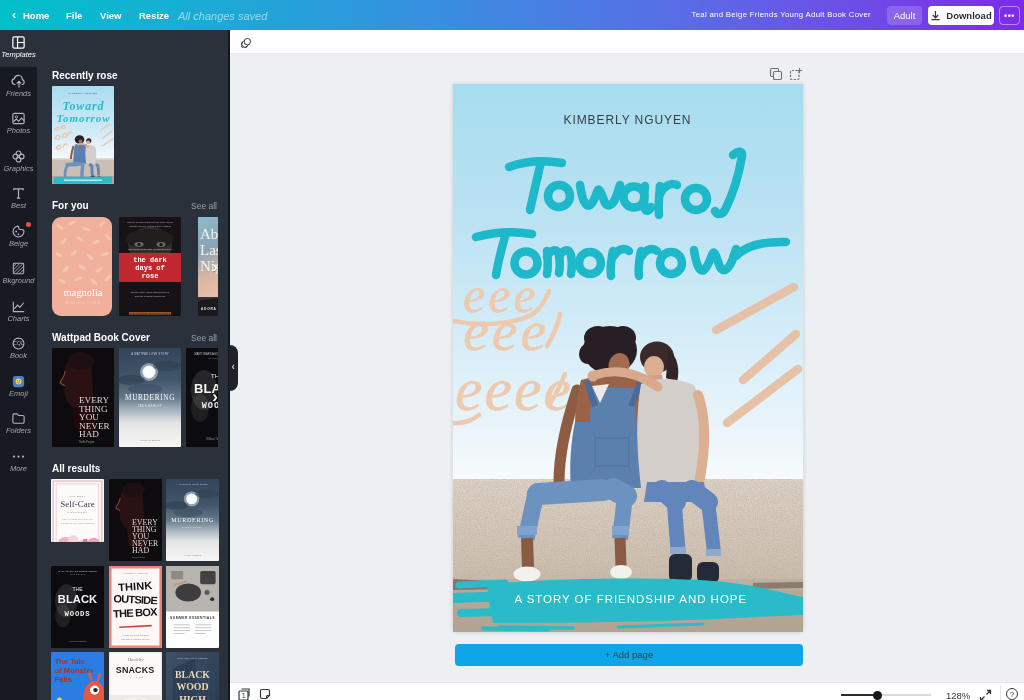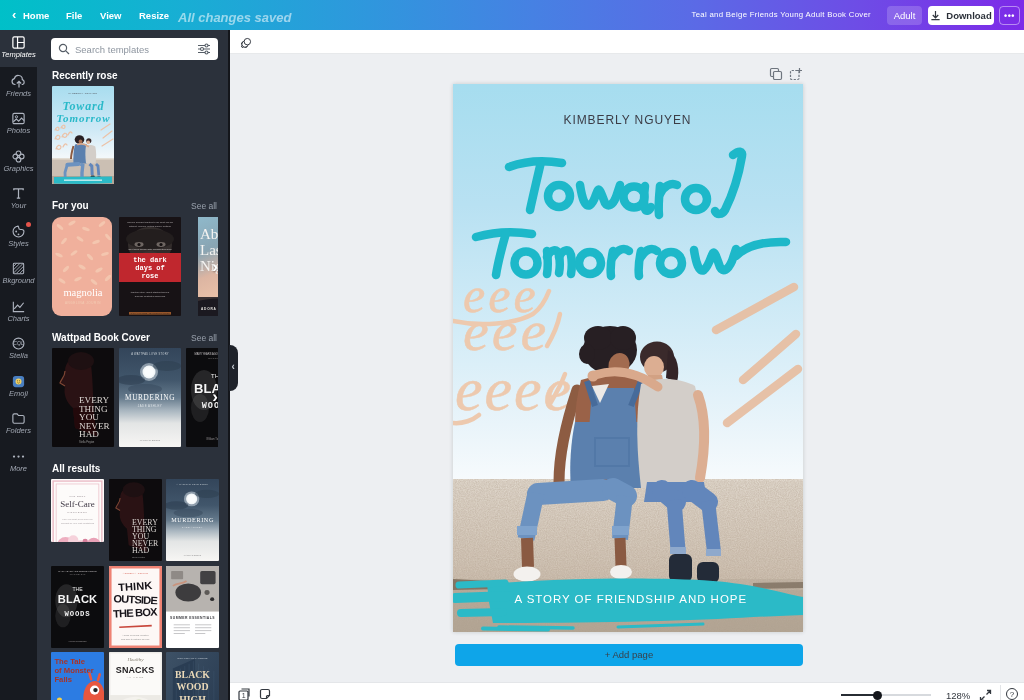--- a/index.html
+++ b/index.html
@@ -4,21 +4,21 @@
   * { margin:0; padding:0; box-sizing:border-box; }
   html,body { width:1024px; height:700px; overflow:hidden; font-family:"Liberation Sans", sans-serif; }
   body { position:relative; background:#edeff2; }
 
   
   #header { position:absolute; left:0; top:0; width:1024px; height:30px;
     background:linear-gradient(90deg,#00c0c8 0%,#18aed4 18%,#2f97dd 36%,#4681e3 52%,#5b6ae6 68%,#6e4ce6 84%,#7d2ae8 100%);
     color:#fff; font-size:11px; }
   #header .mi { position:absolute; top:10px; font-weight:bold; font-size:9.5px; }
   #header .chev { position:absolute; left:12px; top:7px; font-size:13px; font-weight:bold; }
-  #header .saved { position:absolute; left:178px; top:10px; font-style:italic; color:rgba(255,255,255,0.55); font-weight:bold; font-size:13px;}
+  #header .saved { position:absolute; left:178px; top:10px; font-style:italic; color:rgba(255,255,255,0.55); font-weight:normal; font-size:11px;}
   #doctitle { position:absolute; right:153px; top:10px; font-size:7.8px; color:#fff; letter-spacing:0.3px; }
   .hbtn { position:absolute; top:6px; height:19px; border-radius:4px; font-size:9.5px; color:#fff;
      display:flex; align-items:center; justify-content:center; }
   #share { left:887px; width:35px; background:rgba(255,255,255,0.18); }
   #download { left:928px; width:66px; background:#fff; color:#2b3039; font-weight:bold; }
   #moreb { left:999px; width:21px; border:1px solid rgba(255,255,255,0.45); letter-spacing:0.5px; font-weight:bold; font-size:9px; }
 
   
   #rail { position:absolute; left:0; top:30px; width:37px; height:670px; background:#171a20;font-style:italic; }
   .ritem { position:absolute; left:0; width:37px; height:37px; text-align:center; color:#a2a8b3; }
@@ -112,29 +112,29 @@
         <circle cx="8" cy="11.4" r="2.5" stroke="#aeb4bf" stroke-width="1.2" fill="none"></circle>
         <circle cx="4.6" cy="8" r="2.5" stroke="#aeb4bf" stroke-width="1.2" fill="none"></circle>
         <circle cx="11.4" cy="8" r="2.5" stroke="#aeb4bf" stroke-width="1.2" fill="none"></circle>
       </svg>
     <span class="lb">Graphics</span>
   </div>
   <div class="ritem" style="top:153px;">
     <svg width="15" height="15" viewBox="0 0 16 16">
         <path d="M3 4.5V3h10v1.5M8 3v10M6.2 13h3.6" stroke="#aeb4bf" stroke-width="1.3" fill="none"></path>
       </svg>
-    <span class="lb">Your</span>
+    <span class="lb">Best</span>
   </div>
   <div class="ritem" style="top:190.5px;">
     <svg width="15" height="15" viewBox="0 0 16 16">
         <path d="M8 2.2a5.8 5.8 0 1 0 5.8 5.8c0-1.4-1-2.2-2.3-2.2H10a1.8 1.8 0 0 1-1.8-1.8c0-.8-.3-1.8-1.5-1.8z" stroke="#aeb4bf" stroke-width="1.2" fill="none"></path>
         <circle cx="5.5" cy="8" r="1" fill="#aeb4bf"></circle>
         <circle cx="8" cy="11" r="1" fill="#aeb4bf"></circle>
       </svg>
-    <span class="lb">Styles</span>
+    <span class="lb">Beige</span>
     <div style="position:absolute; right:6px; top:1px; width:5px; height:5px; border-radius:50%; background:#e5544b;"></div>
   </div>
   <div class="ritem" style="top:228px;">
     <svg width="15" height="15" viewBox="0 0 16 16">
         <rect x="2.5" y="2.5" width="11" height="11" rx="1" stroke="#aeb4bf" stroke-width="1.1" fill="none"></rect>
         <path d="M2.5 6L6 2.5M2.5 9.5L9.5 2.5M2.5 13L13 2.5M6 13L13.5 5.5M9.5 13l4-4" stroke="#aeb4bf" stroke-width="0.9"></path>
       </svg>
     <span class="lb">Bkground</span>
   </div>
   <div class="ritem" style="top:265.5px;">
@@ -142,21 +142,21 @@
         <path d="M2.5 3v10.5H14" stroke="#aeb4bf" stroke-width="1.2" fill="none"></path>
         <path d="M3.5 10.5L7 6.5l2.5 2.5 4-5" stroke="#aeb4bf" stroke-width="1.2" fill="none"></path>
       </svg>
     <span class="lb">Charts</span>
   </div>
   <div class="ritem" style="top:303px;">
     <svg width="15" height="15" viewBox="0 0 16 16">
         <circle cx="8" cy="8" r="5.8" stroke="#aeb4bf" stroke-width="1.2" fill="none"></circle>
         <text x="8" y="10" font-size="5.5" fill="#aeb4bf" text-anchor="middle" font-family="Liberation Sans">CQL</text>
       </svg>
-    <span class="lb">Stella</span>
+    <span class="lb">Book</span>
   </div>
   <div class="ritem" style="top:340.5px;">
     <svg width="15" height="15" viewBox="0 0 16 16">
         <rect x="2" y="2" width="12" height="12" rx="3" fill="#4a7fc1"></rect>
         <circle cx="8" cy="8" r="3.2" fill="#f0d060"></circle>
         <circle cx="7" cy="7.3" r="0.55" fill="#6a5020"></circle>
         <circle cx="9" cy="7.3" r="0.55" fill="#6a5020"></circle>
         <path d="M6.7 9a1.7 1.7 0 0 0 2.6 0" stroke="#6a5020" stroke-width="0.6" fill="none"></path>
       </svg>
     <span class="lb">Emoji</span>
@@ -171,33 +171,20 @@
     <svg width="15" height="15" viewBox="0 0 16 16">
         <circle cx="3.2" cy="8" r="1.2" fill="#aeb4bf"></circle>
         <circle cx="8" cy="8" r="1.2" fill="#aeb4bf"></circle>
         <circle cx="12.8" cy="8" r="1.2" fill="#aeb4bf"></circle>
       </svg>
     <span class="lb">More</span>
   </div>
 </div>
 
 <div id="panel">
-  <div id="search">
-    <svg style="position:absolute;left:7px;top:5px" width="12" height="12" viewBox="0 0 12 12">
-        <circle cx="5" cy="5" r="3.6" stroke="#555d66" stroke-width="1.2" fill="none"></circle>
-        <path d="M7.8 7.8L11 11" stroke="#555d66" stroke-width="1.2"></path>
-      </svg>
-    <span class="ph">Search templates</span>
-    <svg style="position:absolute;right:8px;top:5px" width="12" height="12" viewBox="0 0 12 12">
-        <path d="M0 2.5h12M0 6h12M0 9.5h12" stroke="#555d66" stroke-width="1.1"></path>
-        <circle cx="8.5" cy="2.5" r="1.5" fill="#fff" stroke="#555d66" stroke-width="1.1"></circle>
-        <circle cx="4" cy="6" r="1.5" fill="#fff" stroke="#555d66" stroke-width="1.1"></circle>
-        <circle cx="8.5" cy="9.5" r="1.5" fill="#fff" stroke="#555d66" stroke-width="1.1"></circle>
-      </svg>
-  </div>
   <div class="pl" style="top:40px;">Recently rose</div>
   <div class="thumb ru" style="left:15px; top:56px; width:62px; height:98px;">
       <svg viewBox="0 0 62 98" preserveAspectRatio="none" style="height:98px">
     <defs>
           <linearGradient id="rusky" x1="0" y1="0" x2="0" y2="1">
             <stop offset="0" stop-color="#a8ddef"></stop>
             <stop offset="0.45" stop-color="#cfe9f6"></stop>
             <stop offset="0.72" stop-color="#f2f8fb"></stop>
           </linearGradient>
         </defs>

